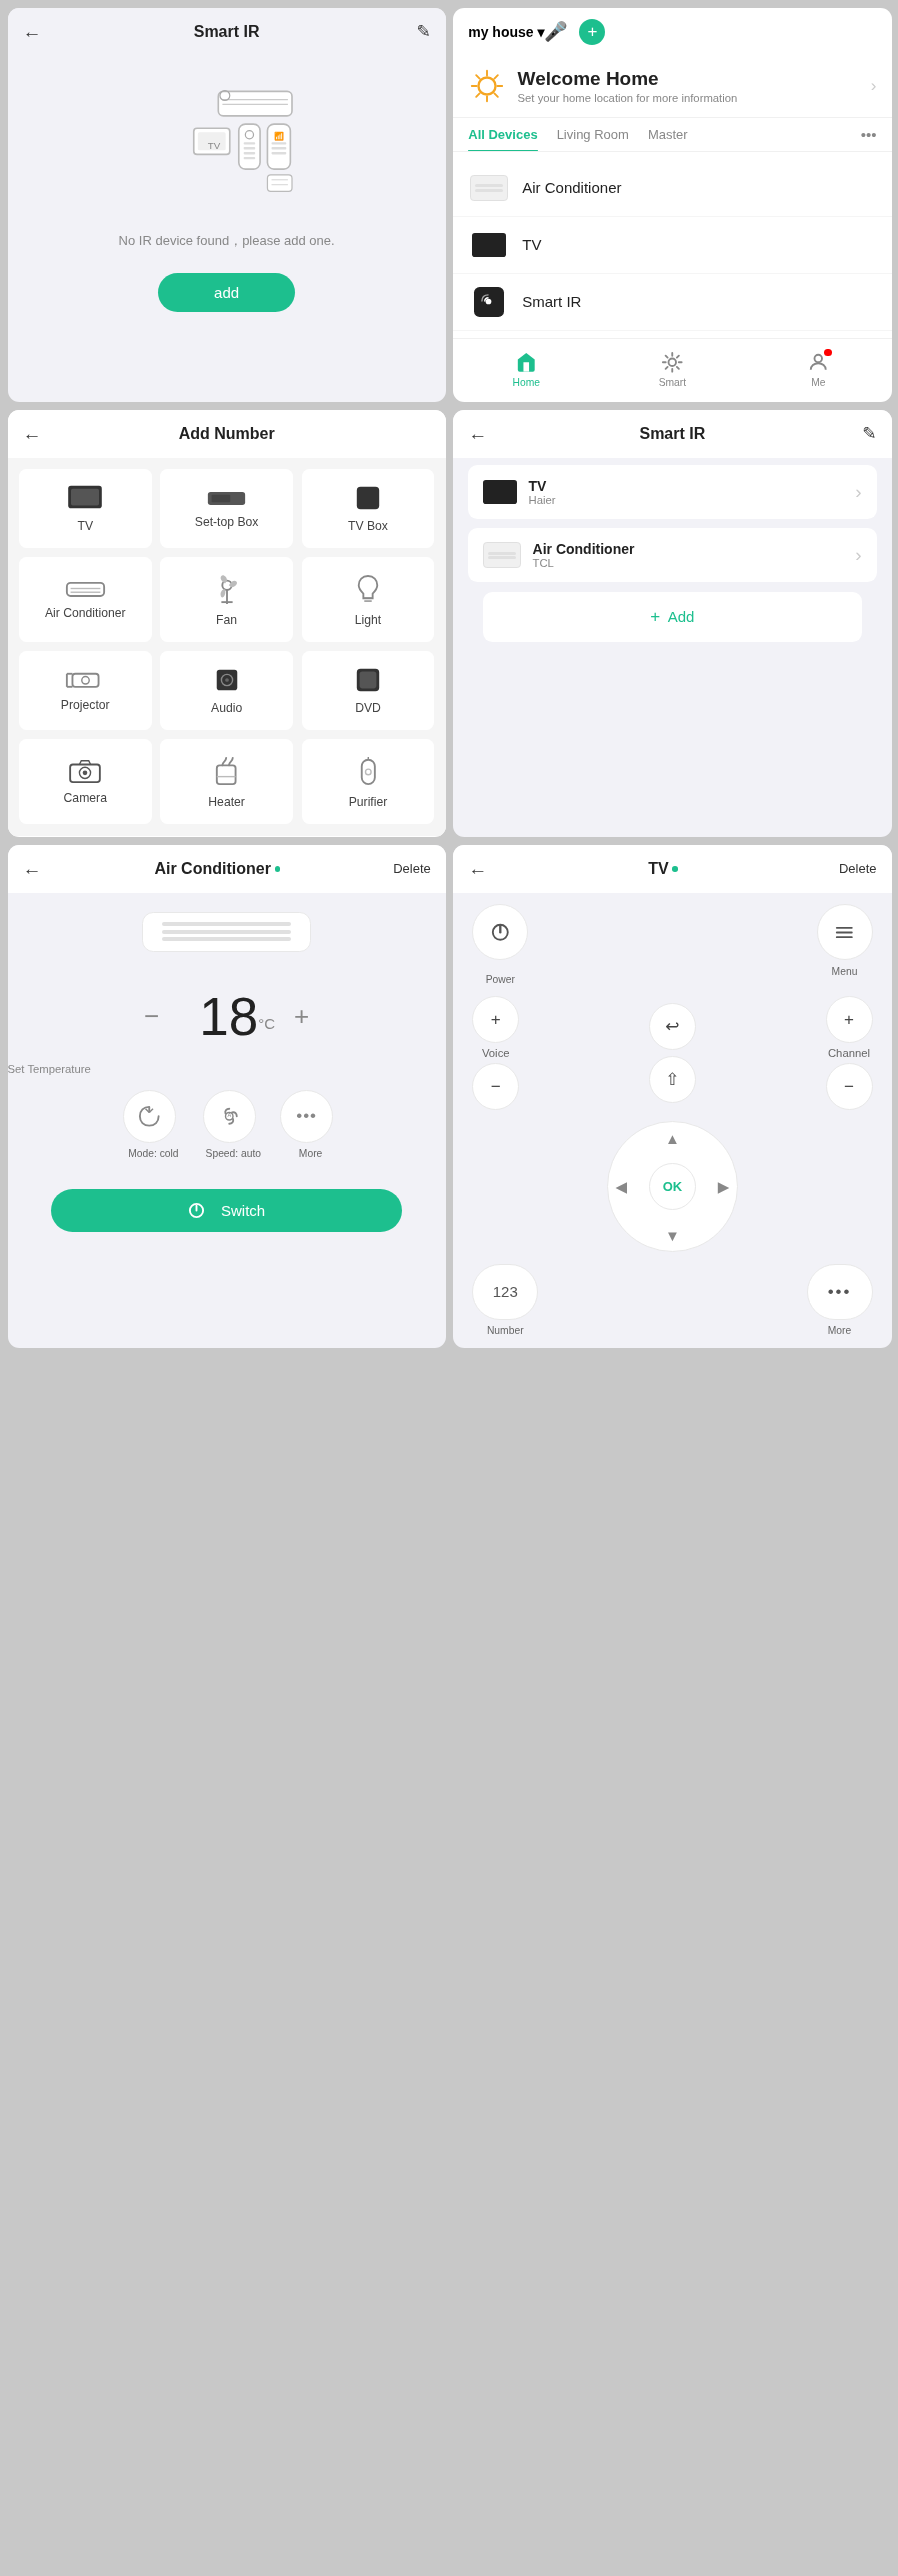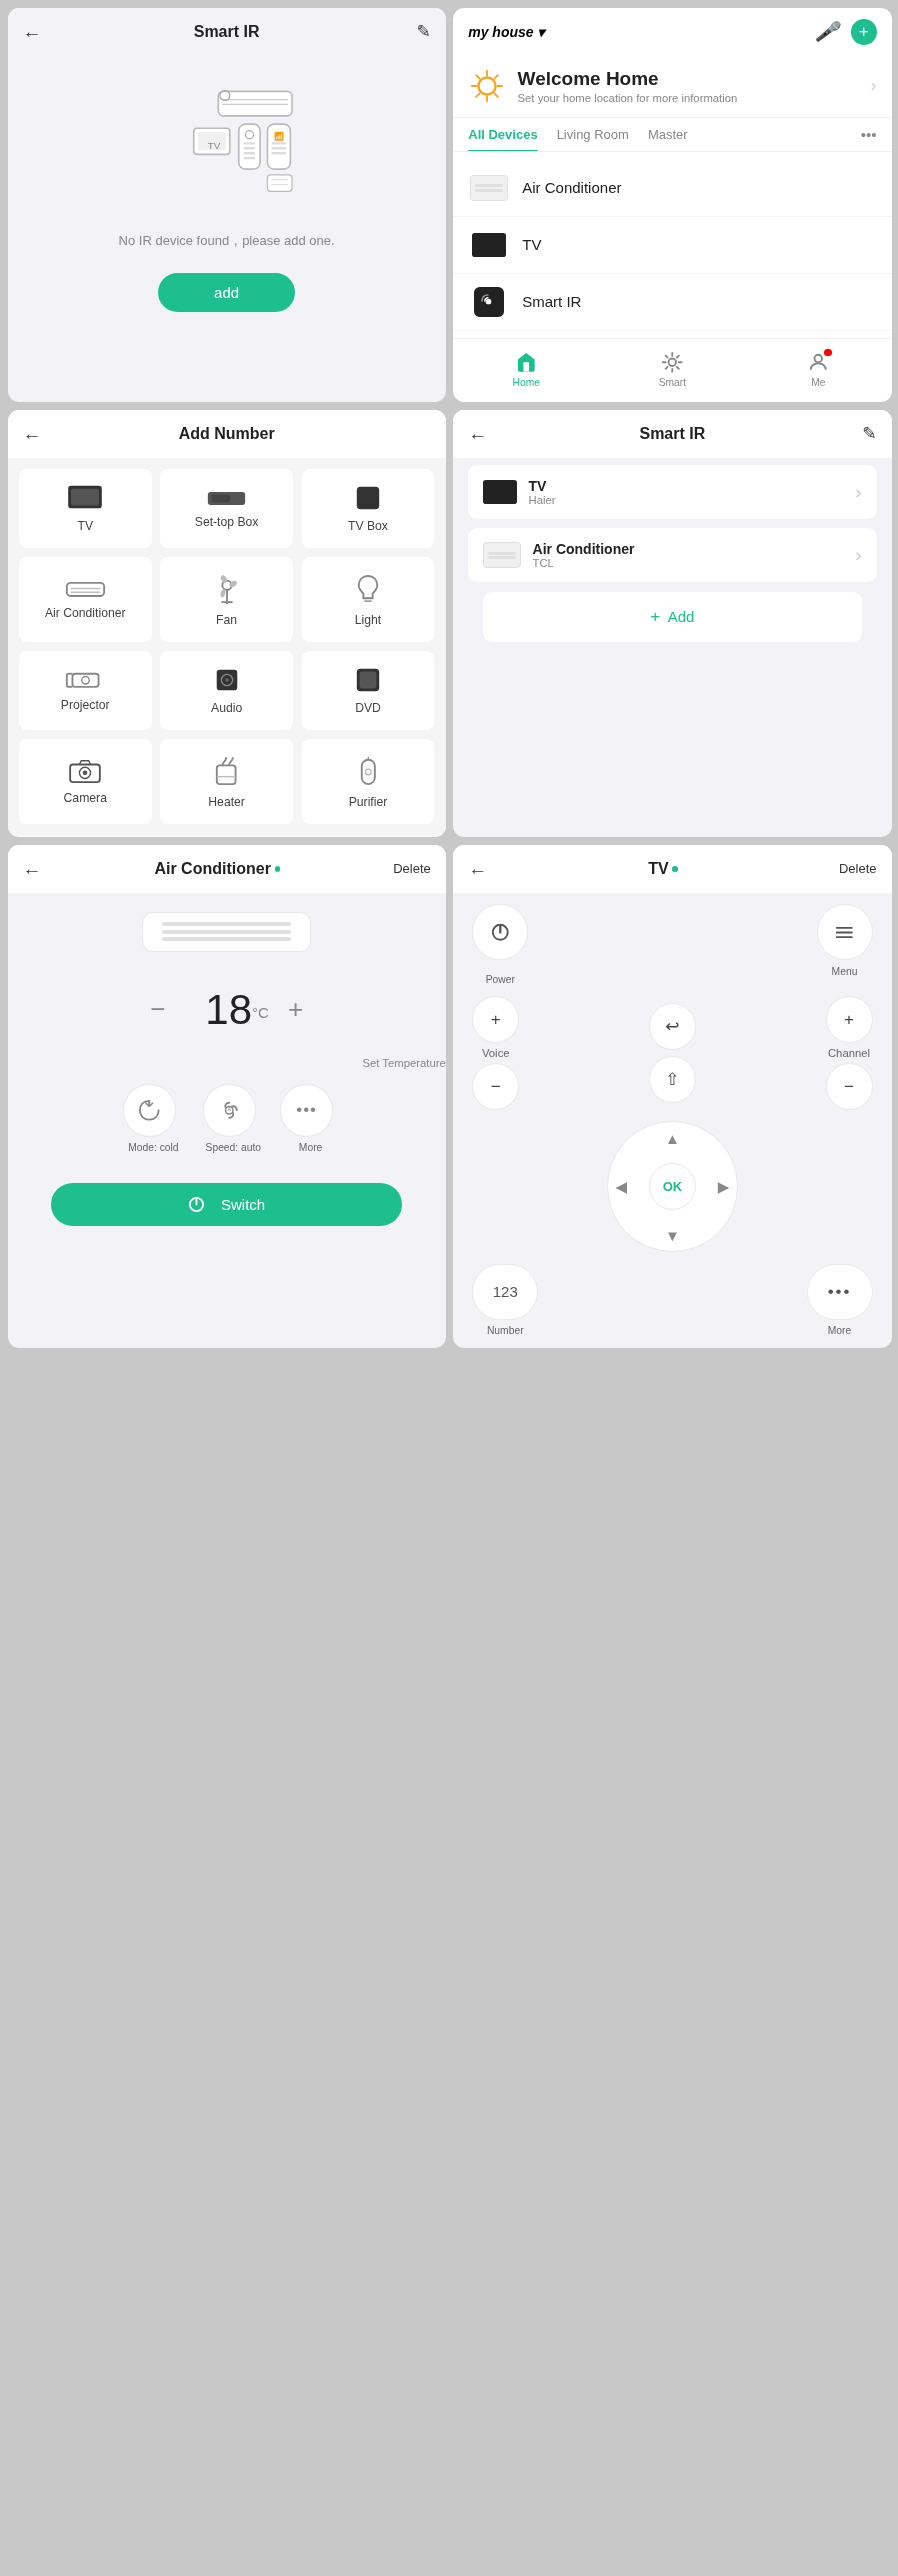--- a/index.html
+++ b/index.html
@@ -79,23 +79,21 @@
       cursor: pointer;
     }
 
     
     .p2 {
       background: white;
     }
     .p2-header {
       display: flex;
       align-items: center;
-      justify-content: space-between;
       padding: 11.3px 15px;
-      font-style: italic;
     }
     .p2-house {
       display: flex;
       align-items: center;
       gap: 3.8px;
       font-size: 14px;
       font-weight: 600;
     }
     .p2-header-icons {
       display: flex;
@@ -376,35 +374,35 @@
     .p5-temp-minus, .p5-temp-plus {
       font-size: 26px;
       color: #888;
       cursor: pointer;
       font-weight: 300;
     }
     .p5-temp-display {
       text-align: center;
     }
     .p5-temp-value {
-      font-size: 42px;
+      font-size: 53px;
       font-weight: 300;
       color: #222;
       margin-left: 21px;
     }
     .p5-temp-unit {
       font-size: 15px;
       color: #888;
       vertical-align: super;
     }
     .p5-temp-label {
       font-size: 11.3px;
       color: #888;
-      text-align: right;
-      margin-top: 8px;
+      text-align: left;
+      margin-top: 1px;
     }
     .p5-controls {
       display: flex;
       justify-content: center;
       gap: 19px;
       padding: 15px;
     }
     .p5-control-btn {
       display: flex;
       flex-direction: column;

